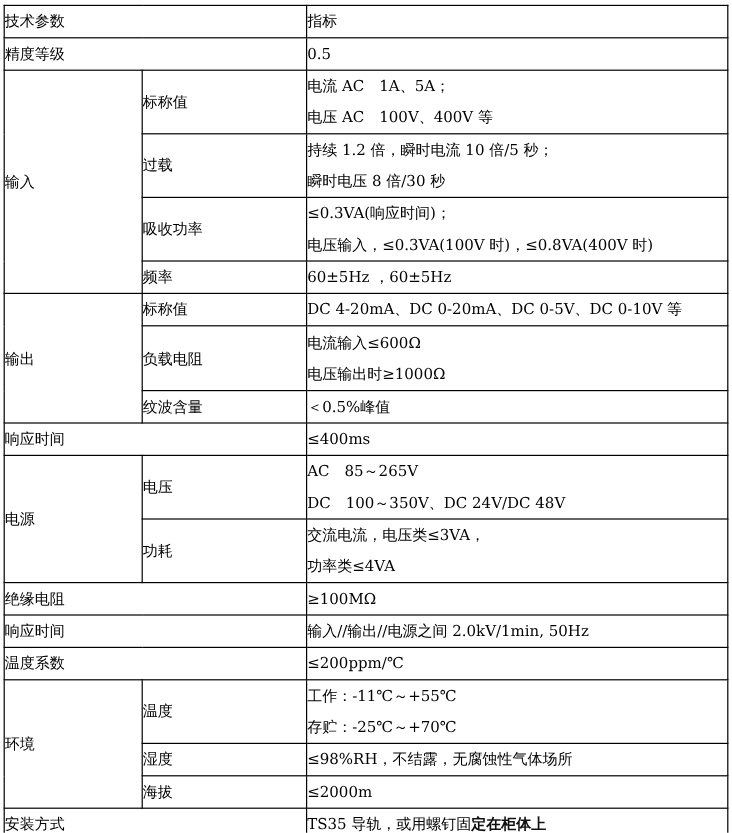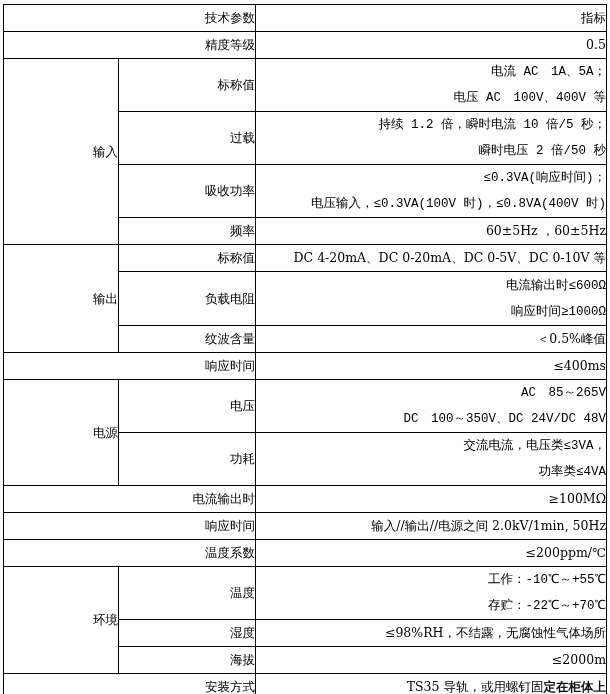--- a/index.html
+++ b/index.html
@@ -5,28 +5,28 @@
     html, body { margin: 0; padding: 0; background: #ffffff; }
     body { width: 610px; height: 694px; position: relative; overflow: hidden;
            font-family: "DejaVu Serif", "Liberation Serif", serif; color: #000; }
     table.spec {
       position: absolute; left: 3px; top: 4px;
       width: 603px; border-collapse: collapse; table-layout: fixed;
       font-size: 12.5px;
     }
     table.spec td {
       border: 1.5px solid #000;
-      text-align: right; vertical-align: middle;
+      text-align: left; vertical-align: middle;
       padding: 0; line-height: 26px;
       white-space: nowrap; overflow: hidden;
     }
     col.c1 { width: 115px; }
     col.c2 { width: 137px; }
     col.c3 { width: 351px; }
-    td .ln { display: block; line-height: 26px; font-family: Liberation Mono, monospace; }
+    td .ln { display: block; line-height: 26px; }
     .wm { font-weight: bold; font-family: Liberation Sans, sans-serif; color: #111; }
   </style>
 </head>
 <body>
 
 <table class="spec">
   <colgroup>
       <col class="c1">
       <col class="c2">
       <col class="c3">
@@ -48,21 +48,21 @@
       <td class="zh">标称值</td>
       <td>
         <span class="ln">电流 AC　1A、5A；</span>
         <span class="ln">电压 AC　100V、400V 等</span>
       </td>
     </tr>
     <tr style="height:53px">
       <td class="zh">过载</td>
       <td>
         <span class="ln">持续 1.2 倍，瞬时电流 10 倍/5 秒；</span>
-        <span class="ln">瞬时电压 2 倍/50 秒</span>
+        <span class="ln">瞬时电压 8 倍/30 秒</span>
       </td>
     </tr>
     <tr style="height:52px">
       <td class="zh">吸收功率</td>
       <td>
         <span class="ln">≤0.3VA(响应时间)；</span>
         <span class="ln">电压输入，≤0.3VA(100V 时)，≤0.8VA(400V 时)</span>
       </td>
     </tr>
     <tr style="height:27px">
@@ -71,22 +71,22 @@
     </tr>
 
     <tr style="height:26px">
       <td rowspan="3" class="zh">输出</td>
       <td class="zh">标称值</td>
       <td>DC 4-20mA、DC 0-20mA、DC 0-5V、DC 0-10V 等</td>
     </tr>
     <tr style="height:54px">
       <td class="zh">负载电阻</td>
       <td>
-        <span class="ln">电流输出时≤600Ω</span>
-        <span class="ln">响应时间≥1000Ω</span>
+        <span class="ln">电流输入≤600Ω</span>
+        <span class="ln">电压输出时≥1000Ω</span>
       </td>
     </tr>
     <tr style="height:26px">
       <td class="zh">纹波含量</td>
       <td>＜0.5%峰值</td>
     </tr>
 
     <tr style="height:27px">
       <td colspan="2" class="zh">响应时间</td>
       <td>≤400ms</td>
@@ -102,40 +102,40 @@
     </tr>
     <tr style="height:53px">
       <td class="zh">功耗</td>
       <td>
         <span class="ln">交流电流，电压类≤3VA，</span>
         <span class="ln">功率类≤4VA</span>
       </td>
     </tr>
 
     <tr style="height:27px">
-      <td colspan="2" class="zh">电流输出时</td>
+      <td colspan="2" class="zh">绝缘电阻</td>
       <td>≥100MΩ</td>
     </tr>
 
     <tr style="height:26px">
       <td colspan="2" class="zh">响应时间</td>
       <td>输入//输出//电源之间 2.0kV/1min, 50Hz</td>
     </tr>
 
     <tr style="height:27px">
       <td colspan="2" class="zh">温度系数</td>
       <td>≤200ppm/℃</td>
     </tr>
 
     <tr style="height:52px">
       <td rowspan="3" class="zh">环境</td>
       <td class="zh">温度</td>
       <td>
-        <span class="ln">工作：-10℃～+55℃</span>
-        <span class="ln">存贮：-22℃～+70℃</span>
+        <span class="ln">工作：-11℃～+55℃</span>
+        <span class="ln">存贮：-25℃～+70℃</span>
       </td>
     </tr>
     <tr style="height:27px">
       <td class="zh">湿度</td>
       <td>≤98%RH，不结露，无腐蚀性气体场所</td>
     </tr>
     <tr style="height:26px">
       <td class="zh">海拔</td>
       <td>≤2000m</td>
     </tr>

